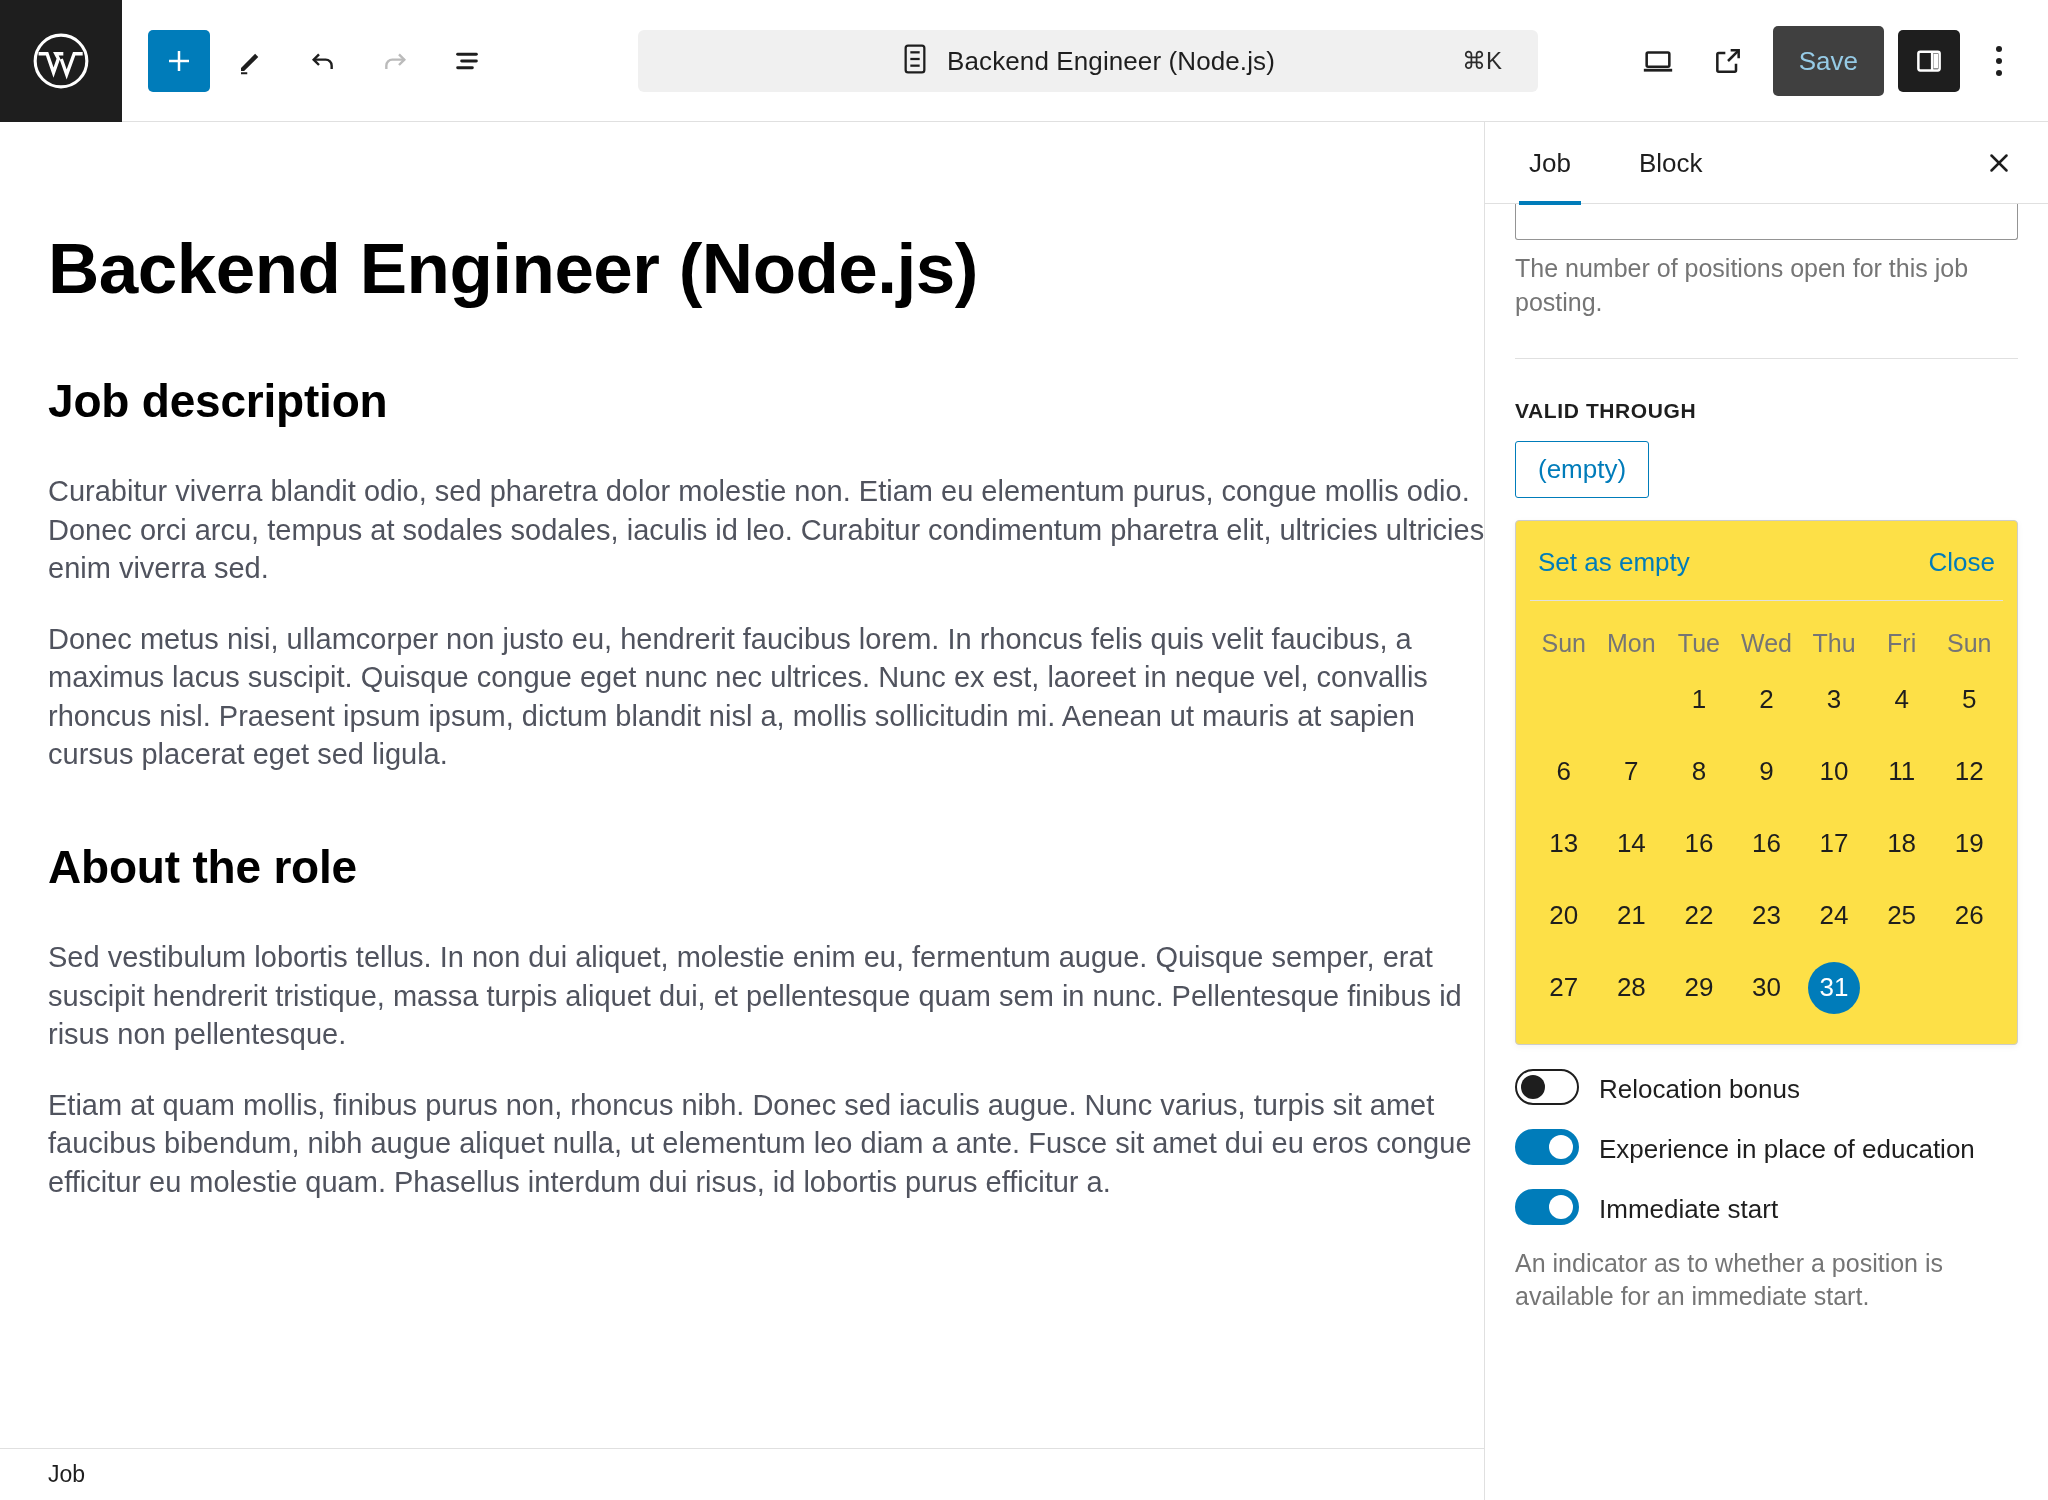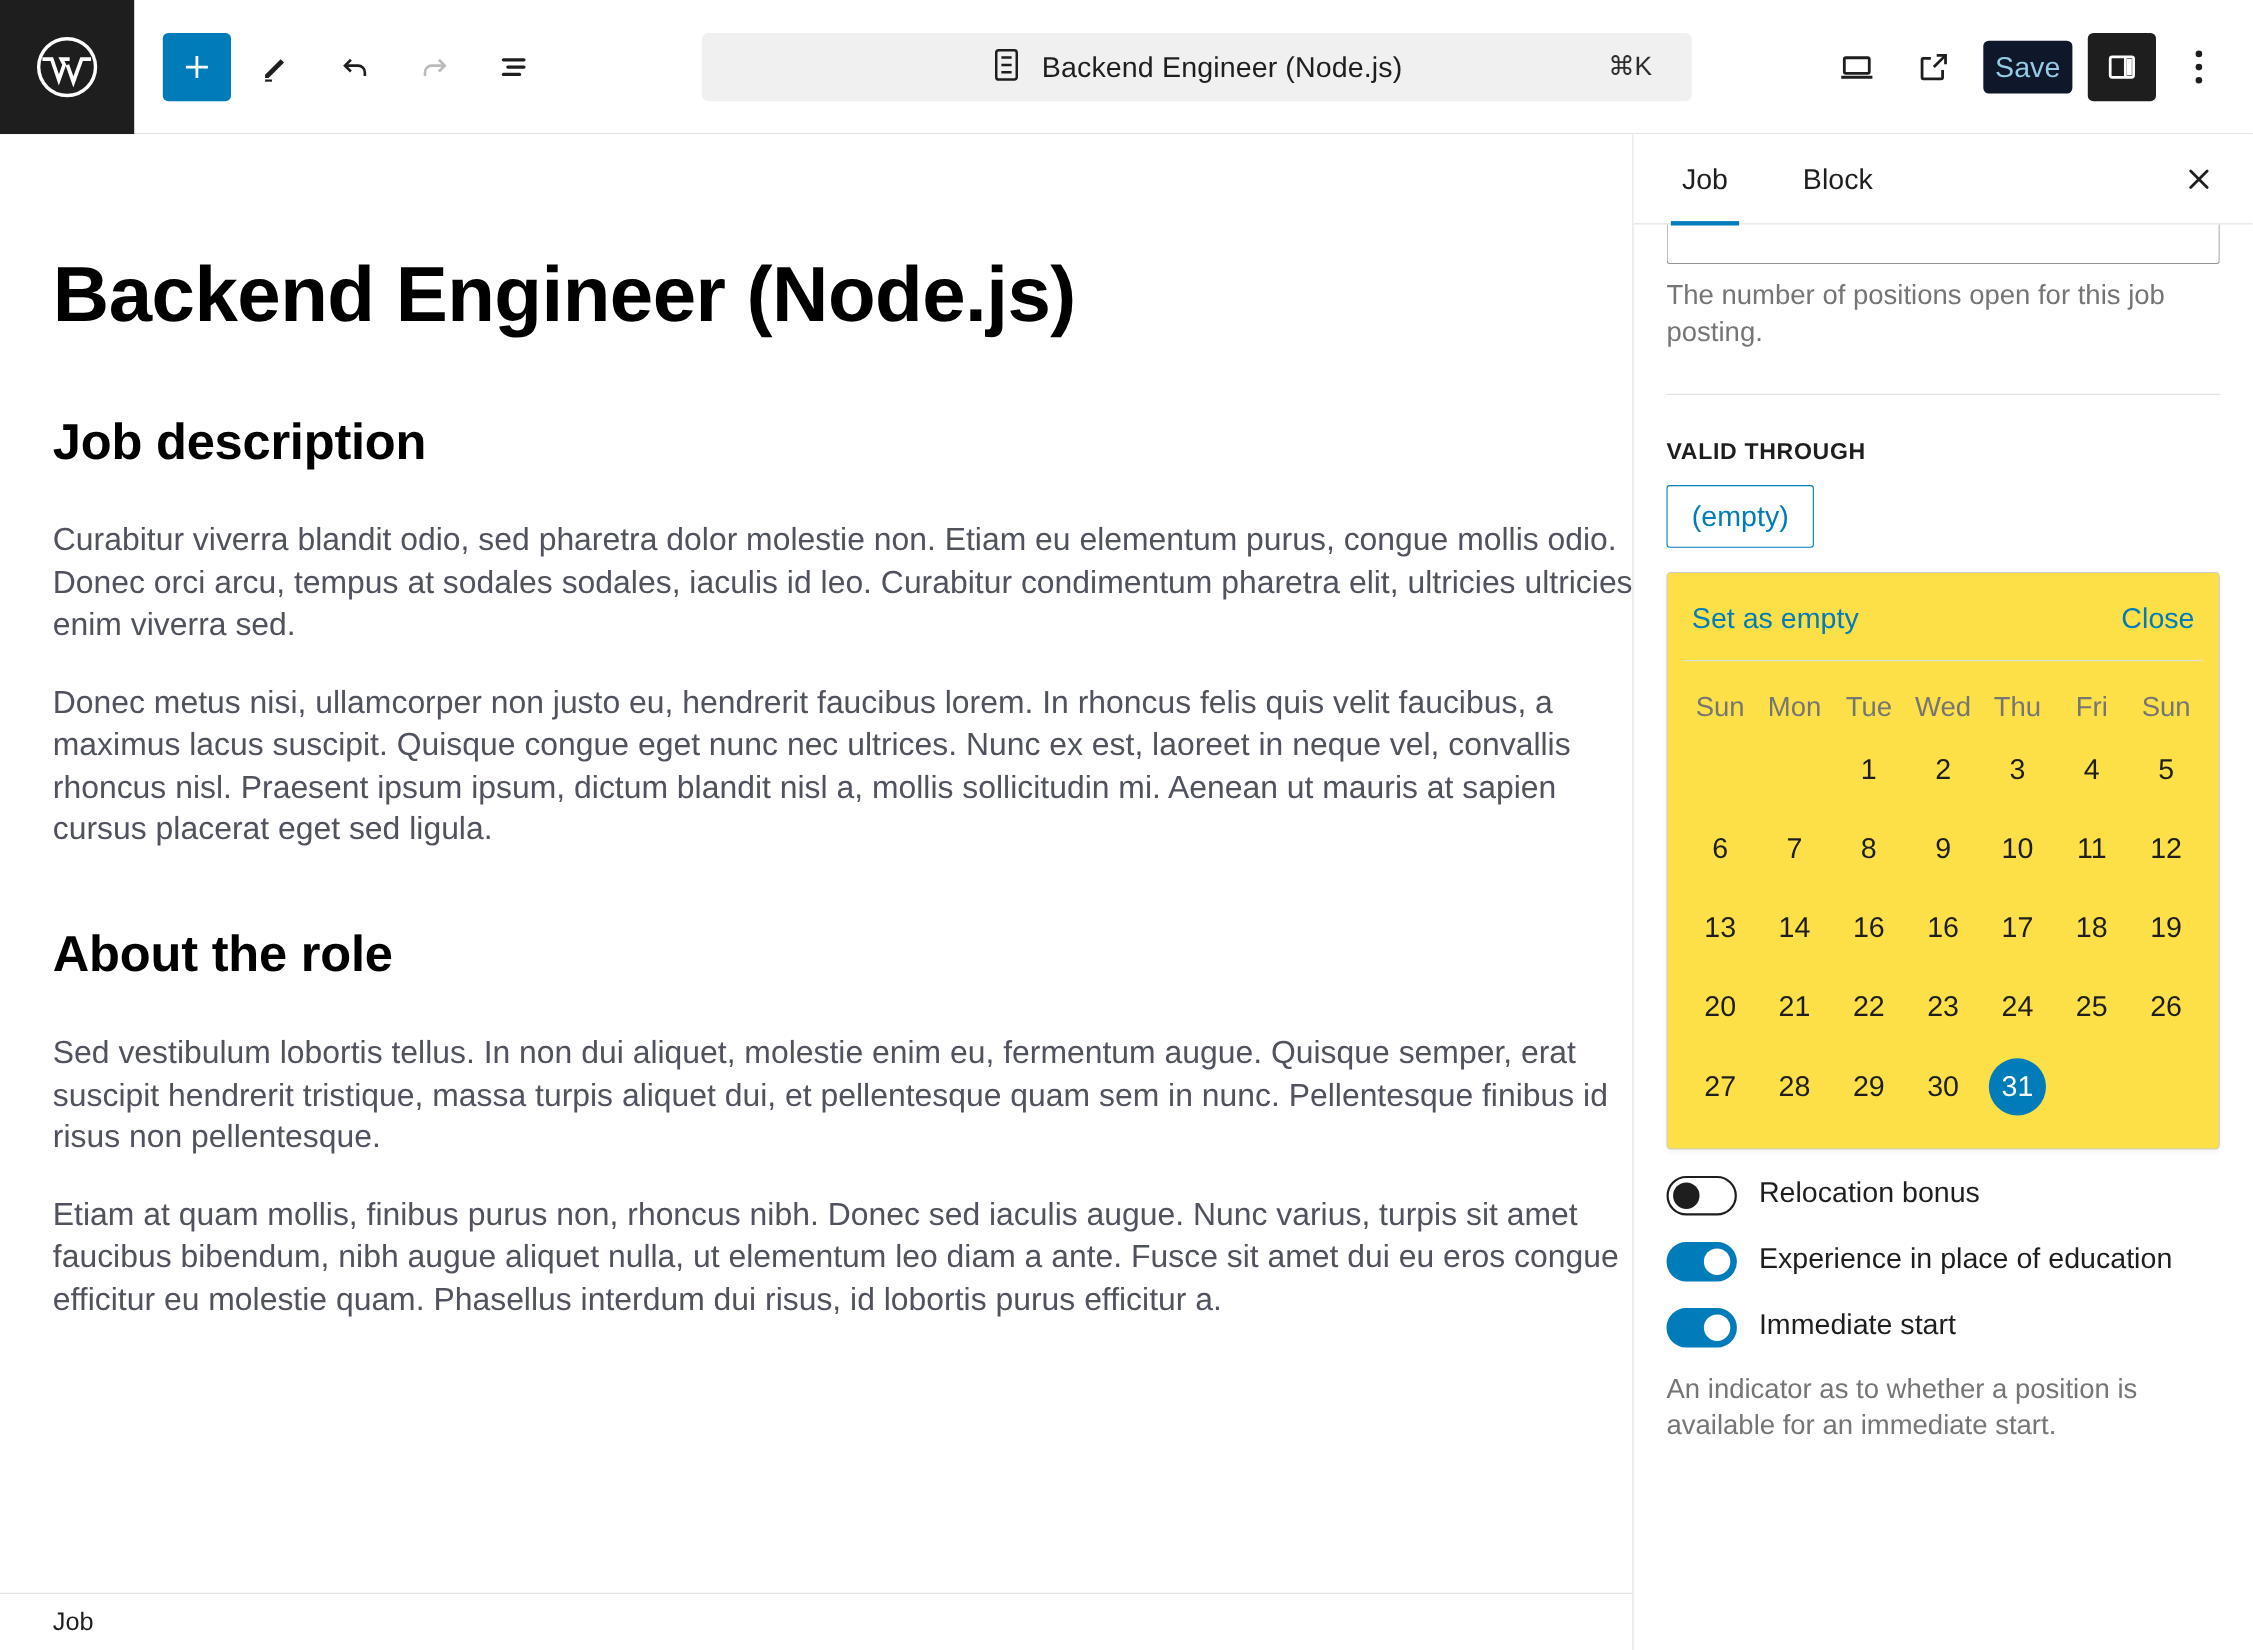--- a/index.html
+++ b/index.html
@@ -56,23 +56,23 @@
   .doc-pill-shortcut {
     position: absolute; right: 36px; top: 50%; transform: translateY(-50%);
     font-size: 24px; color: #2c2c2c;
   }
 
   .tb-right {
     position: absolute; right: 18px; top: 0; height: 122px;
     display: flex; align-items: center; gap: 8px;
   }
   .save-btn {
-    background: #0f172a; color: #96cbe6;
+    background: #404040; color: #96cbe6;
     border: none; border-radius: 5px;
-    height: 48px; padding: 0 11px;
+    height: 70px; padding: 0 26px;
     font-size: 26px; font-family: "Liberation Sans", sans-serif;
     cursor: pointer; margin: 0 6px;
   }
   .sidebar-toggle-btn {
     width: 62px; height: 62px; background: #1e1e1e; color: #ffffff;
     border: none; border-radius: 5px; cursor: pointer;
     display: flex; align-items: center; justify-content: center;
   }
   .kebab-btn {
     width: 62px; height: 62px; border: none; background: transparent;
@@ -221,21 +221,21 @@
   }
   .dp-cell.empty { cursor: default; }
   .dp-cell .pill {
     width: 52px; height: 52px; border-radius: 50%;
     display: flex; align-items: center; justify-content: center;
   }
   .dp-cell.selected .pill { background: #007cba; color: #ffffff; }
 
   
   .toggle-row {
-    display: flex; align-items: flex-start; gap: 20px;
+    display: flex; align-items: flex-end; gap: 20px;
     margin-top: 24px; cursor: pointer;
   }
   .toggle {
     position: relative; width: 64px; height: 36px; border-radius: 18px;
     flex: 0 0 64px;
   }
   .toggle.off { background: #ffffff; border: 2px solid #1e1e1e; }
   .toggle.on  { background: #007cba; border: 2px solid #007cba; }
   .toggle .knob {
     position: absolute; top: 50%; transform: translateY(-50%);

